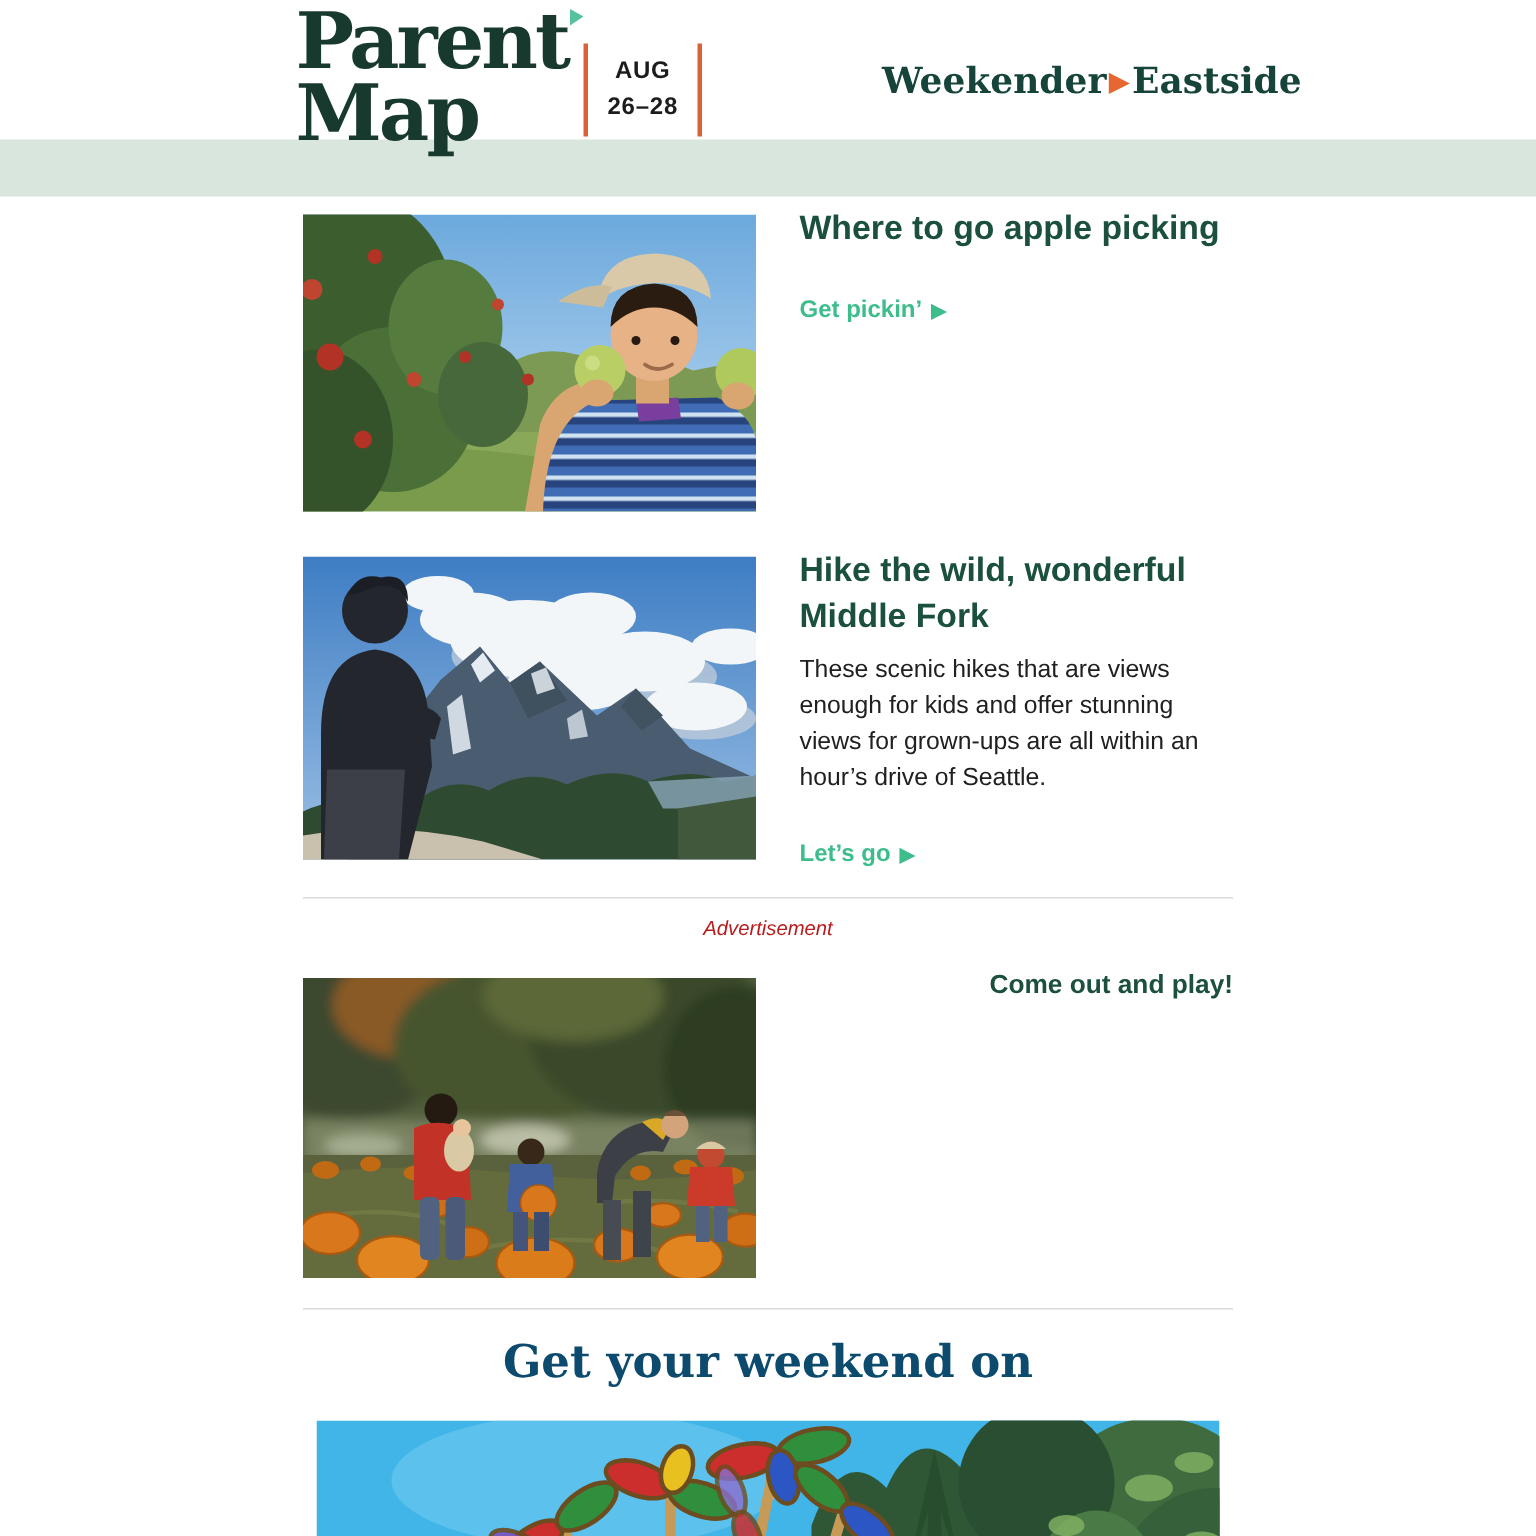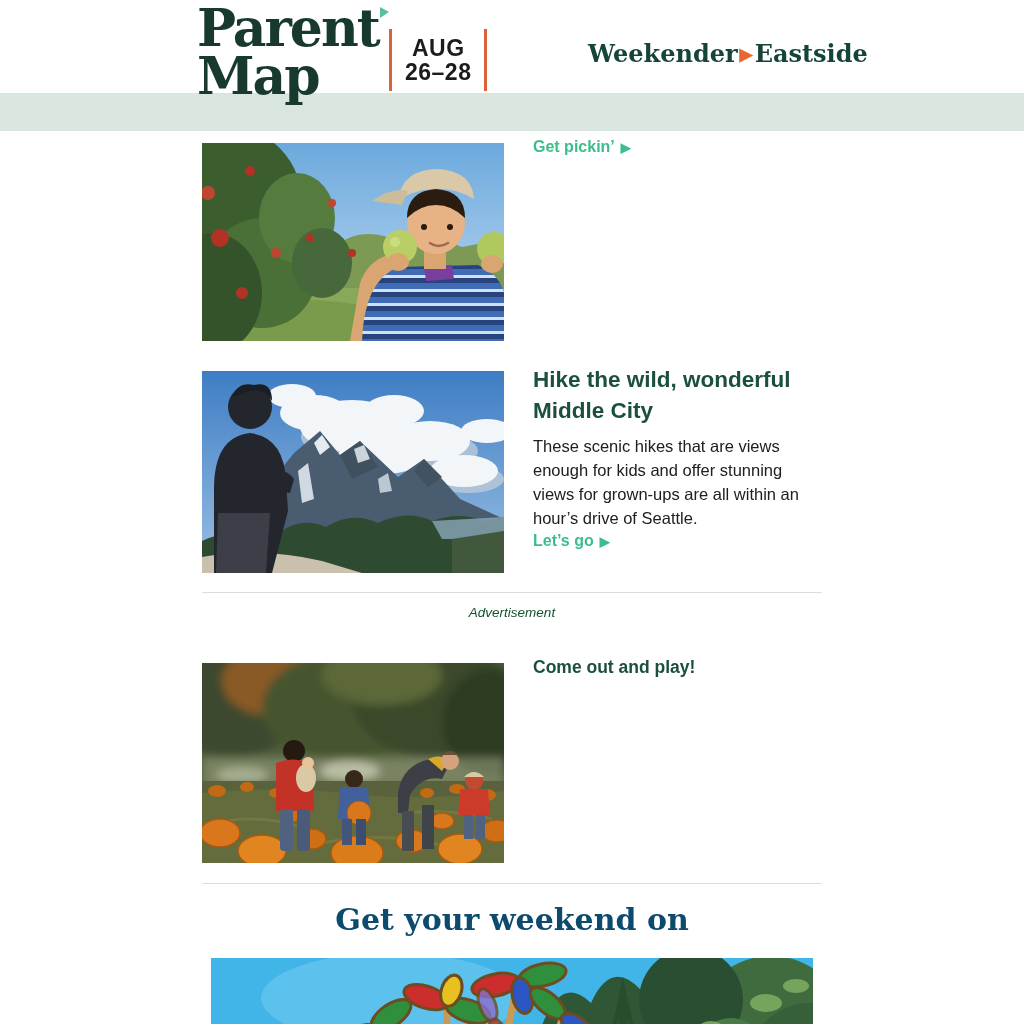--- a/index.html
+++ b/index.html
@@ -16,41 +16,41 @@
     font-size:52px; line-height:48px; letter-spacing:-2px; color:#18392e;
     cursor:pointer;
   }
   .logo-accent {
     display:inline-block; width:0; height:0;
     border-left:9px solid #55c29b; border-top:5px solid transparent; border-bottom:6px solid transparent;
     margin-left:1px; vertical-align:28px;
   }
   .datebox { position:absolute; left:389px; top:29px; display:flex; align-items:center; gap:13px; }
   .datebar { width:3px; height:62px; background:#d9623b; }
-  .datetext { font-weight:bold; font-size:23px; line-height:24px; color:#1c1c1c; text-align:center; letter-spacing:0.5px; }
+  .datetext { font-weight:bold; font-size:16px; line-height:24px; color:#1c1c1c; text-align:center; letter-spacing:0.5px; }
   .edition {
     position:absolute; left:588px; top:39px; display:flex; align-items:center; gap:2px;
     font-family:"DejaVu Serif", serif; font-weight:bold; font-size:24px; color:#16443a;
   }
   .edition-arrow { color:#e8662f; font-size:17px; font-family:"Liberation Sans", sans-serif; padding-top:2px; }
   
   .main { width:620px; margin:0 auto; padding-top:31px; }
   .article { display:flex; gap:29px; align-items:flex-start; }
   .photo { width:302px; flex:none; display:block; cursor:pointer; }
   .photo svg { display:block; }
   .atext { flex:1; margin-top:-7px; }
   .atitle { font-size:22.5px; font-weight:bold; color:#1b4f3e; line-height:31px; margin:0 0 8px 0; cursor:pointer; }
   .abody { font-size:16.5px; line-height:24px; color:#202020; margin:0; }
-  .alink { margin-top:2px; font-weight:bold; font-size:16px; color:#3cbd8b; cursor:pointer; }
+  .alink { margin-top:31px; font-weight:bold; font-size:16px; color:#3cbd8b; cursor:pointer; }
   .alink .link-arrow { font-size:13px; margin-left:6px; }
   .mt30 { margin-top:30px; }
   .divider { border:none; border-top:1px solid #dcdcdc; margin:19px 0 0 0; height:0; }
   .divider2 { border:none; border-top:1px solid #dcdcdc; margin:20px 0 0 0; height:0; }
-  .adlabel { text-align:center; font-style:italic; font-size:13.5px; color:#14532d; margin-top:11px; line-height:17px; }
-  .adrow { margin-top:42px; }
+  .adlabel { text-align:center; font-style:italic; font-size:13.5px; color:#b91c1c; margin-top:11px; line-height:17px; }
+  .adrow { margin-top:25px;text-align:right; }
   .adtitle { font-size:17.5px; line-height:22px; margin-bottom:2px; }
   .adbody { font-size:15.5px; line-height:20px; }
   .adlink { margin-top:13px; }
   .section-heading {
     font-family:"DejaVu Serif", serif; font-weight:bold; font-size:30px; line-height:36px;
     color:#0c4a6e; text-align:center; margin:18px 0 0 0;
   }
   .hero { margin:20px 0 0 9px; width:602px; display:block; cursor:pointer; }
 </style>
 </head>
@@ -126,20 +126,21 @@
           <circle cx="248" cy="84" r="3" fill="#281a10"></circle>
         <path d="M228,100 Q236,106 246,100" stroke="#9c6b4a" stroke-width="2.5" fill="none" stroke-linecap="round"></path>
         <circle cx="198" cy="104" r="17" fill="#b9cf66"></circle>
         <circle cx="193" cy="99" r="5" fill="#cfe08a" opacity="0.8"></circle>
         <circle cx="292" cy="106" r="17" fill="#b0c95c"></circle>
         <ellipse cx="196" cy="119" rx="11" ry="9" fill="#d9a671"></ellipse>
         <ellipse cx="290" cy="121" rx="11" ry="9" fill="#d9a671"></ellipse>
       </svg>
     </div>
     <div class="atext">
+      <div class="atitle">Where to go apple picking</div>
       <div class="alink">
         <span>Get pickin’</span><span class="link-arrow">▶</span>
       </div>
     </div>
   </div>
 
   <div class="article mt30">
     <div class="photo">
       <svg viewBox="0 0 302 202" width="302" height="202">
         <defs>
@@ -178,21 +179,21 @@
         <g fill="#23262c">
           <circle cx="48" cy="36" r="22"></circle>
           <path d="M30,26 Q36,10 52,14 Q70,10 70,30 L64,22 Q52,16 38,24 Z" fill="#1b1e24"></path>
           <path d="M12,202 L12,118 Q12,66 48,62 Q82,66 84,110 L86,140 L70,202 Z"></path>
           <path d="M62,100 Q84,96 92,108 L88,122 Q72,120 64,112 Z"></path>
         </g>
         <path d="M14,202 L16,142 L68,142 L64,202 Z" fill="#3c3f47"></path>
       </svg>
     </div>
     <div class="atext">
-      <div class="atitle">Hike the wild, wonderful Middle City</div>
+      <div class="atitle">Hike the wild, wonderful Middle Fork</div>
       <p class="abody">These scenic hikes that are views enough for kids and offer stunning views for grown-ups are all within an hour’s drive of Seattle.</p>
       <div class="alink">
         <span>Let’s go</span><span class="link-arrow">▶</span>
       </div>
     </div>
   </div>
 
   <hr class="divider">
 
   <div class="adlabel">Advertisement</div>

